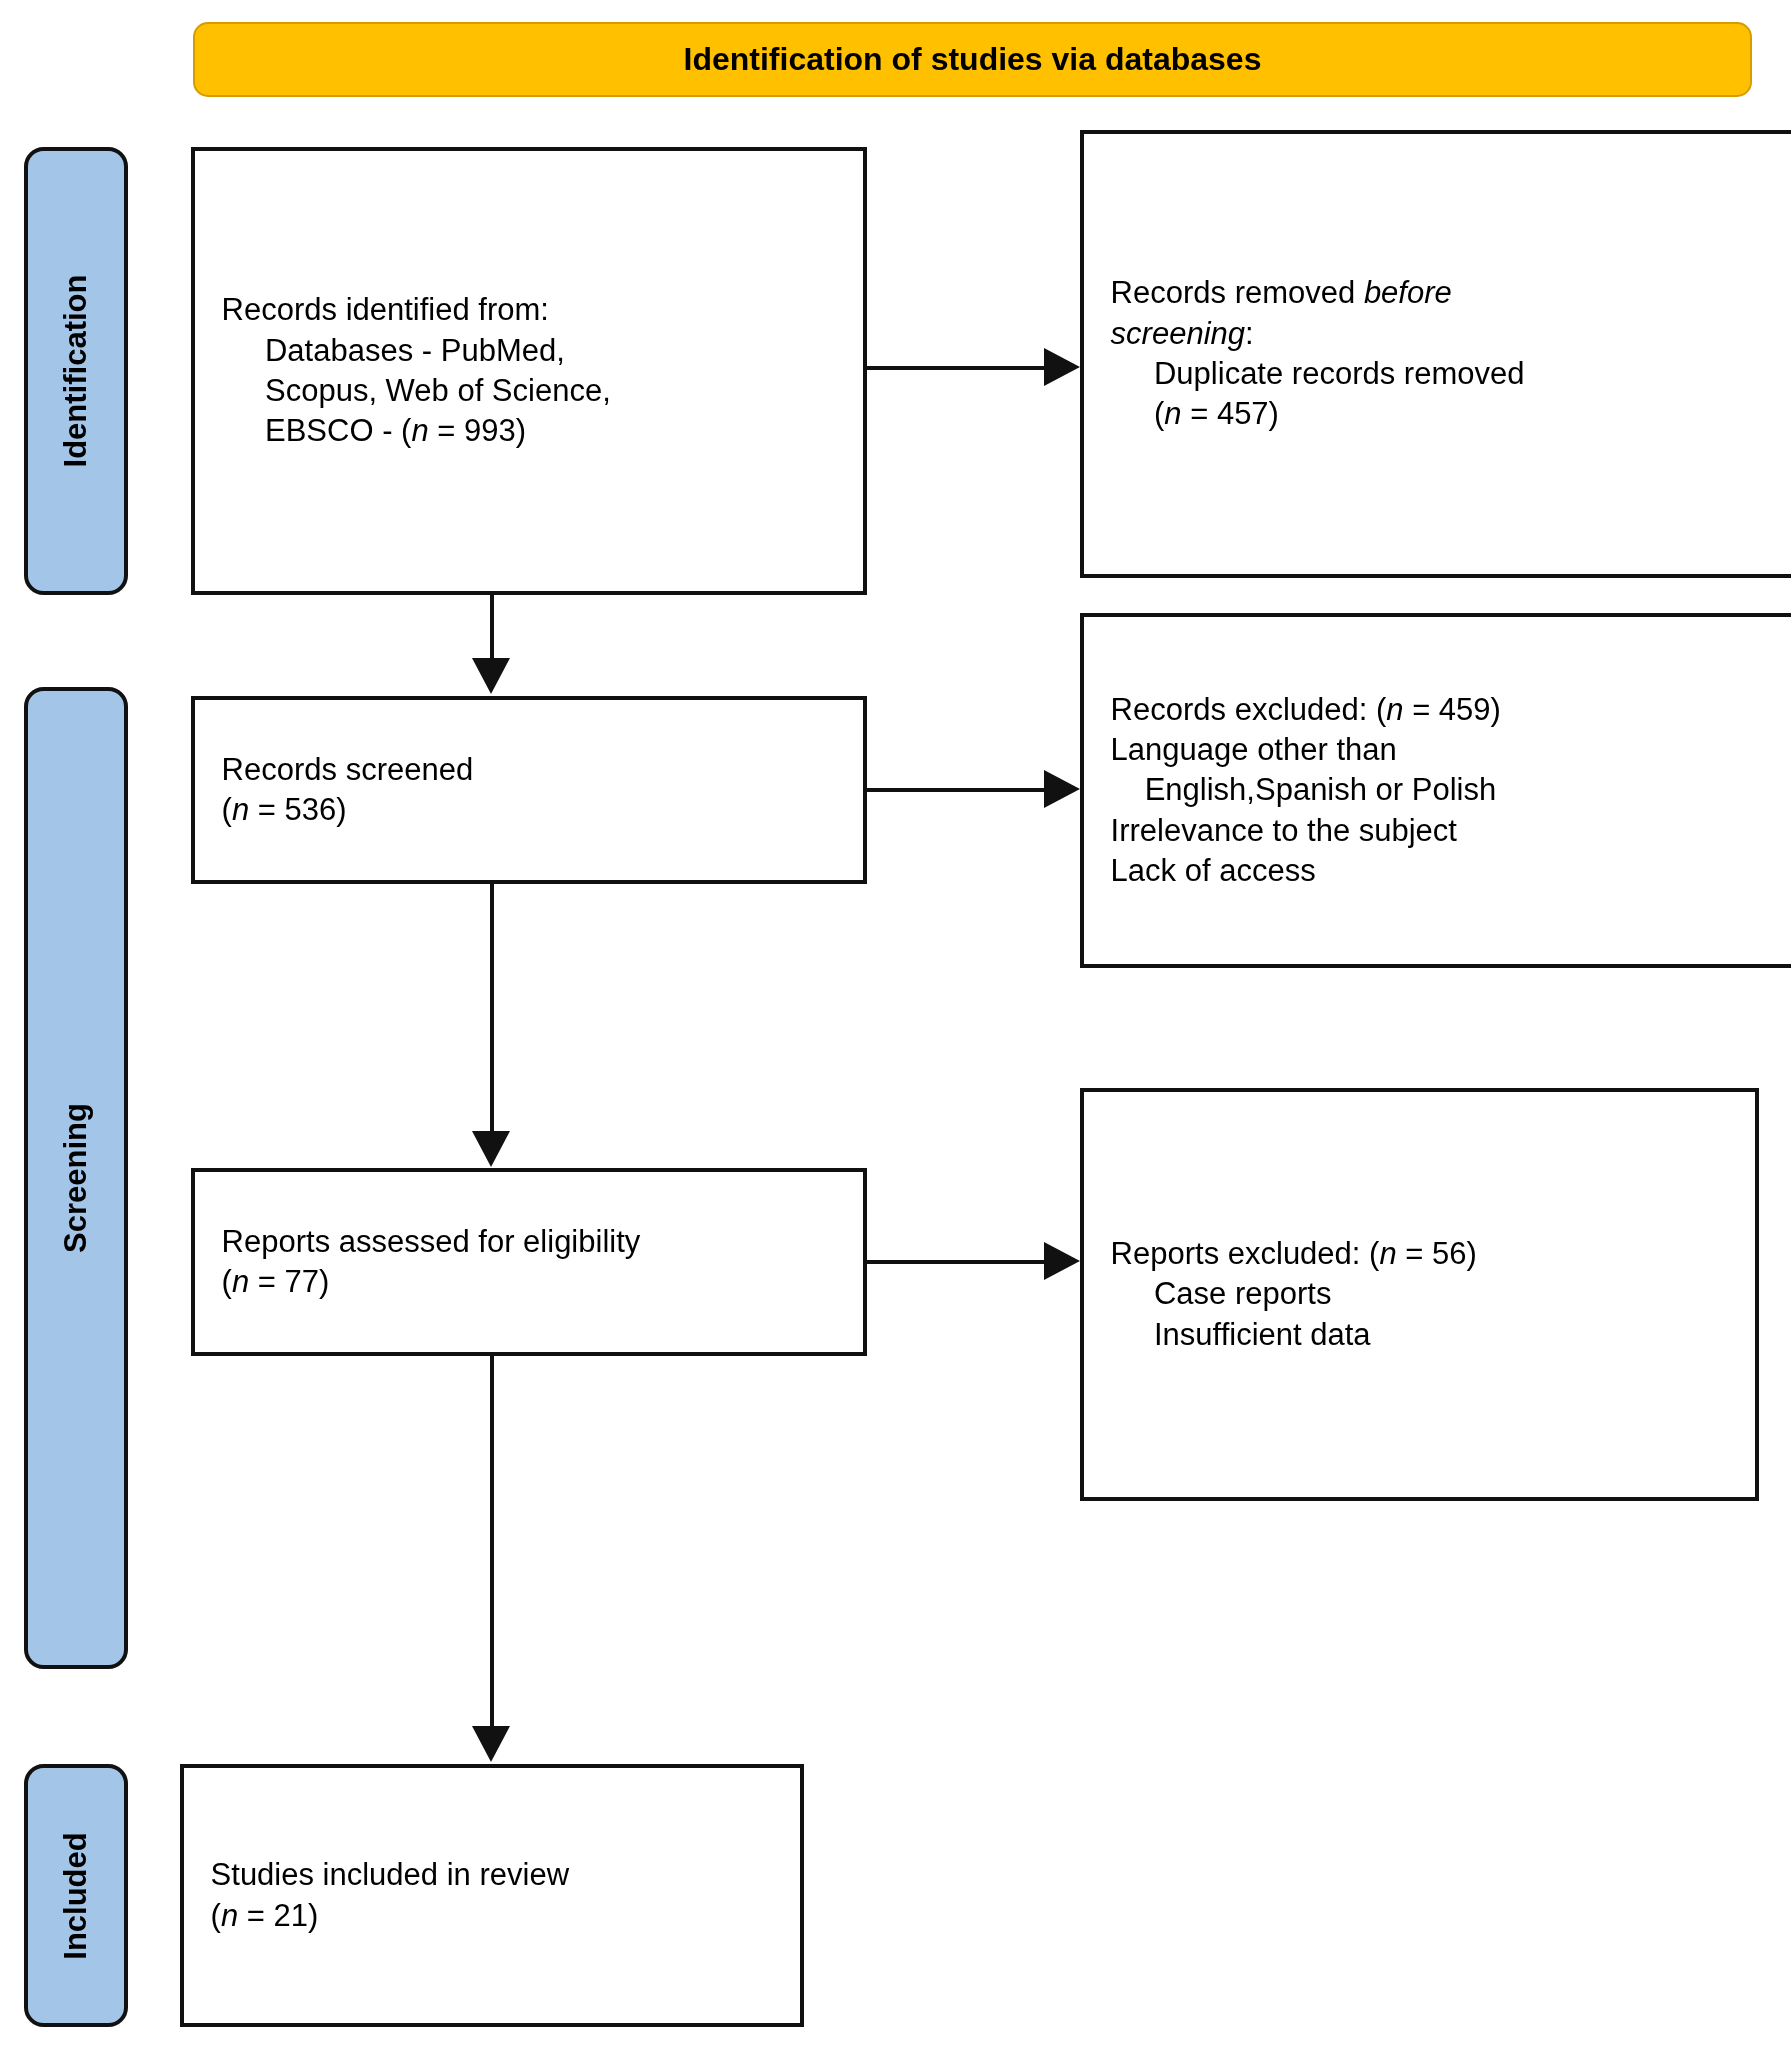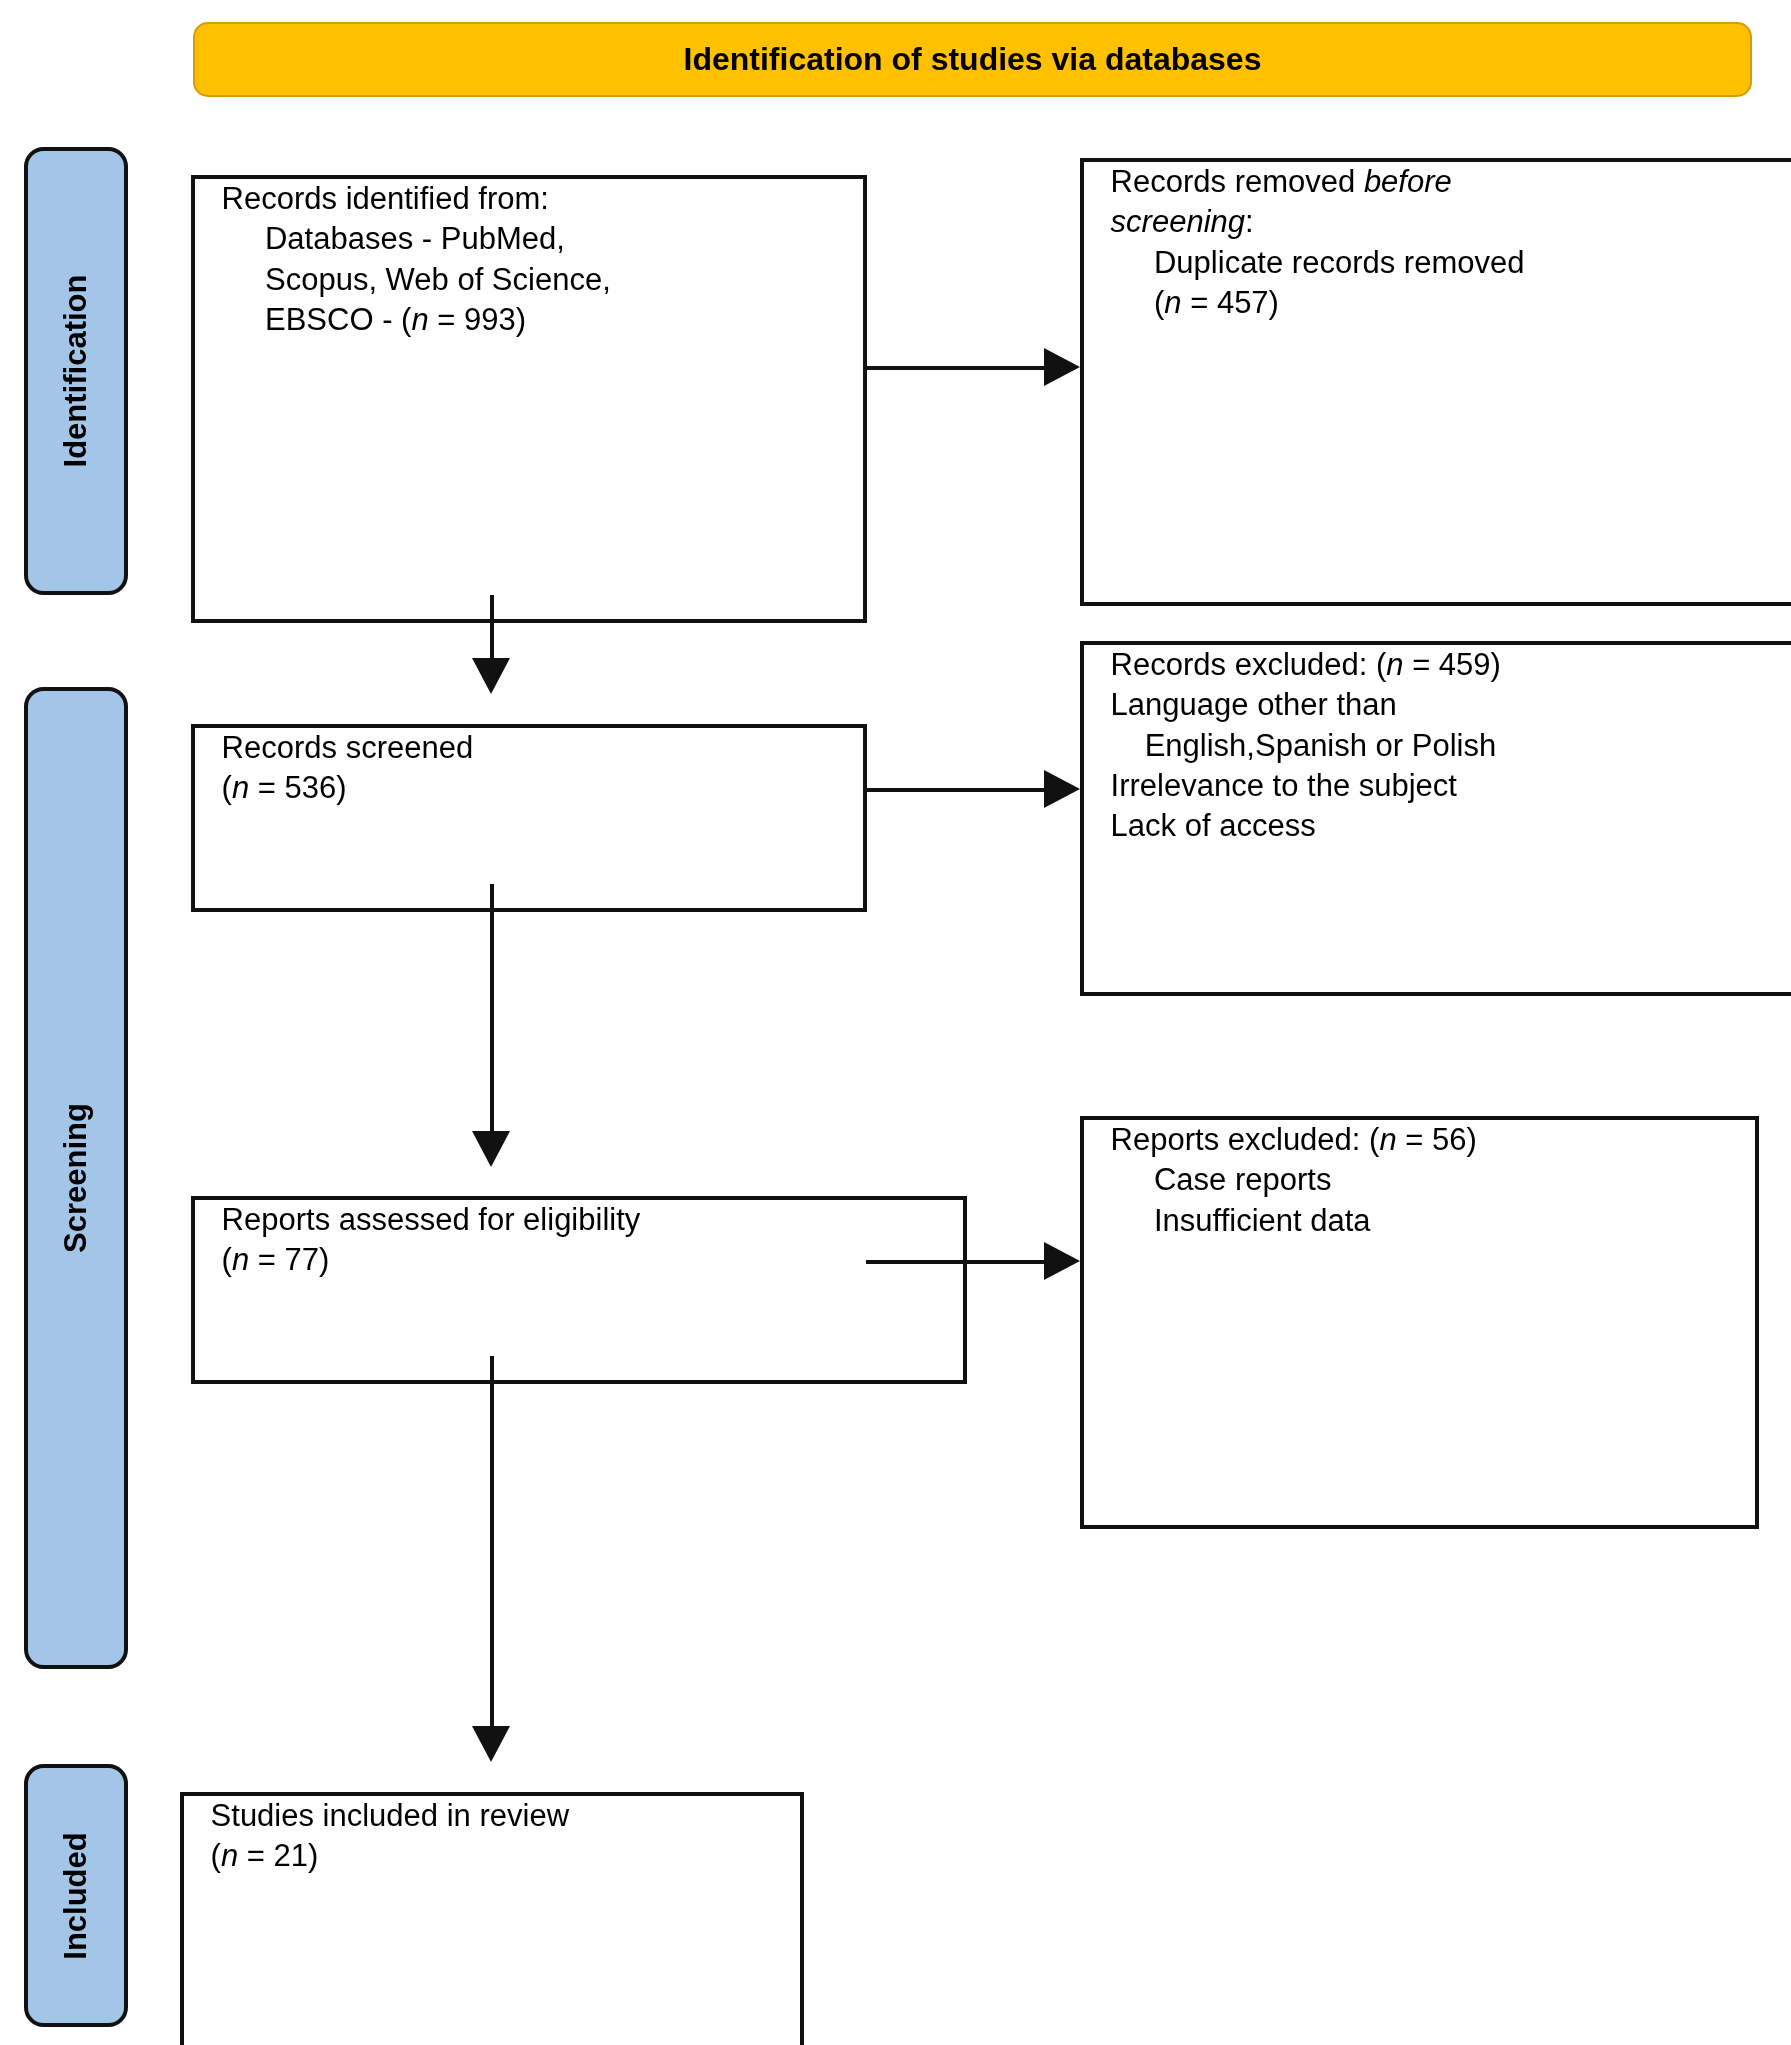--- a/index.html
+++ b/index.html
@@ -63,22 +63,21 @@
     transform: rotate(-90deg);
   }
 
   
   .box {
     position: absolute;
     background: #ffffff;
     border: 4.6px solid #111111;
     box-sizing: border-box;
     display: flex;
-    align-items: flex-start;
-    margin-top: 28px;
+    align-items: center;
   }
   .box-text {
     font-size: 31px;
     line-height: 1.30;
     color: #000000;
     padding-left: 26.6px;
     padding-right: 11.6px;
     white-space: pre-wrap;
   }
   .box-text em { font-style: italic; }
@@ -153,21 +152,21 @@
   </div>
 
   <div class="box" style="left:1080px; top:613px; width:766px; height:355px;">
     <div class="box-text"><span><span>Records excluded: (</span><i>n</i><span> = 459)</span></span>
 <span>Language other than</span>
 <span style="padding-left:1.1em">English,Spanish or Polish</span>
 <span>Irrelevance to the subject</span>
 <span>Lack of access</span></div>
   </div>
 
-  <div class="box" style="left:191px; top:1168px; width:776px; height:188px;">
+  <div class="box" style="left:191px; top:1168px; width:676px; height:188px;">
     <div class="box-text"><span>Reports assessed for eligibility</span>
 <span><span>(</span><i>n</i><span> = 77)</span></span></div>
   </div>
 
   <div class="box" style="left:1080px; top:1088px; width:679px; height:413px;">
     <div class="box-text"><span><span>Reports excluded: (</span><i>n</i><span> = 56)</span></span>
 <span style="padding-left:1.4em">Case reports</span>
 <span style="padding-left:1.4em">Insufficient data</span></div>
   </div>
 

